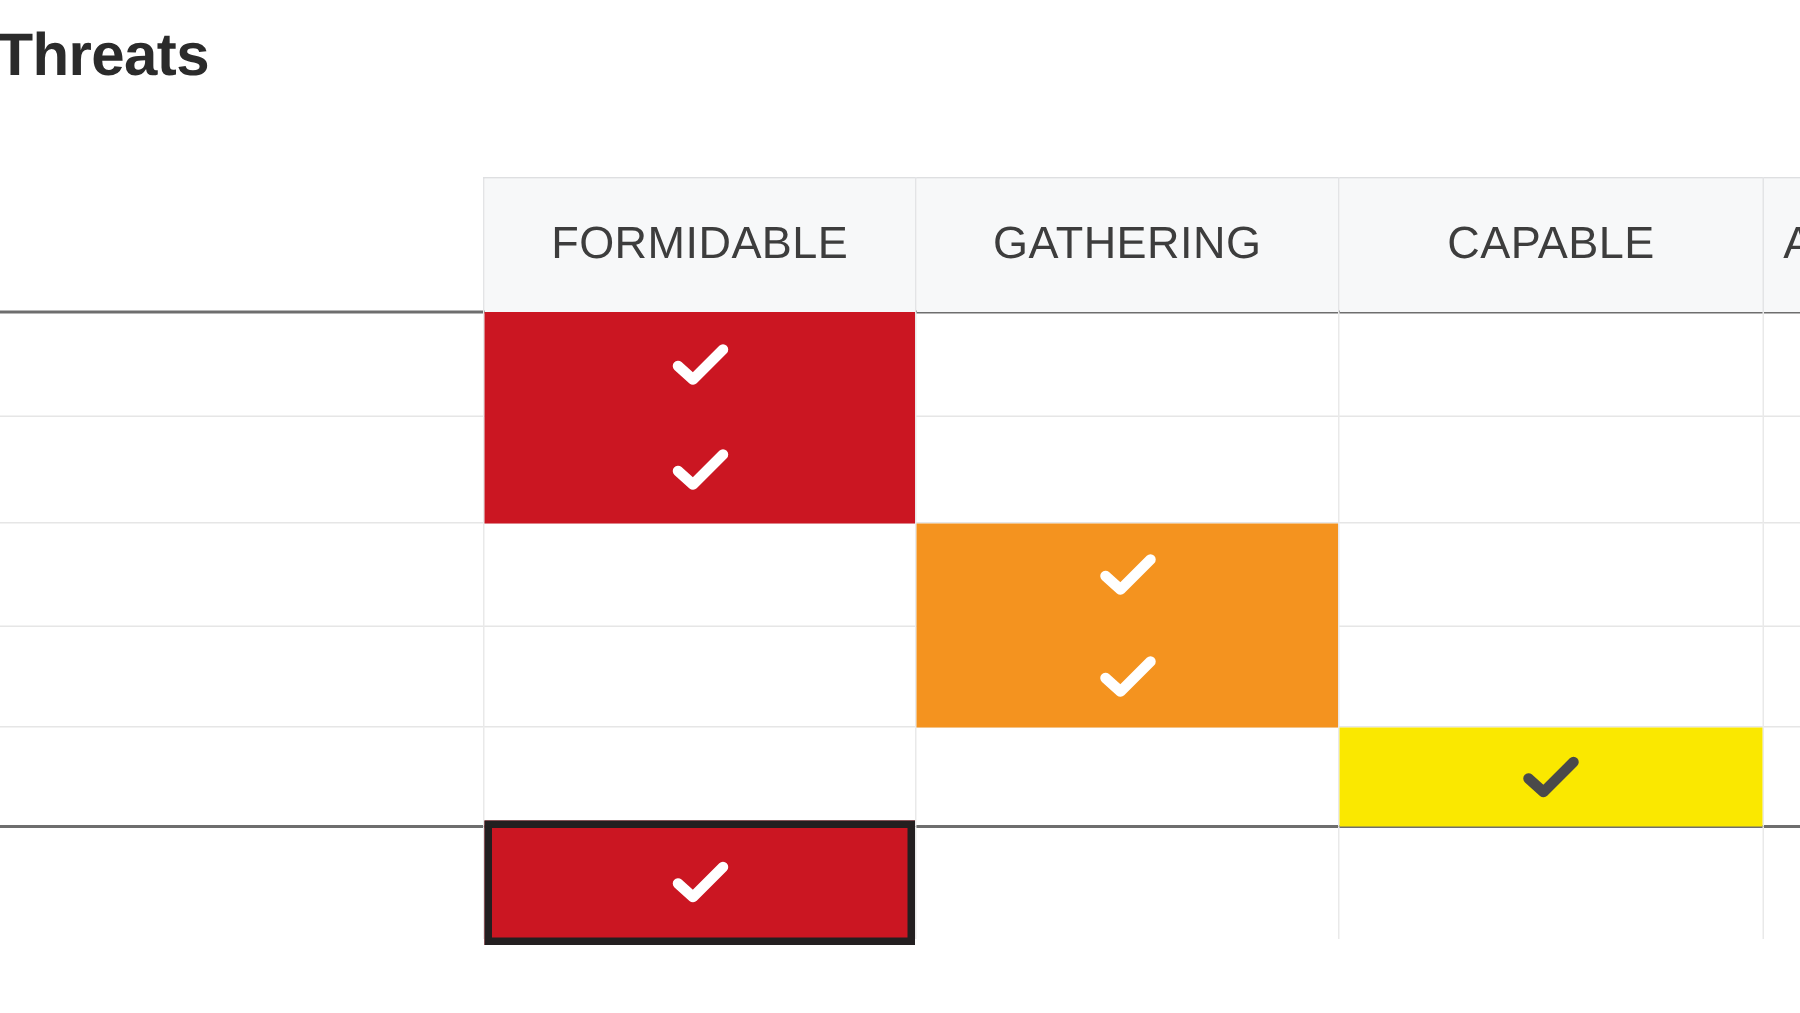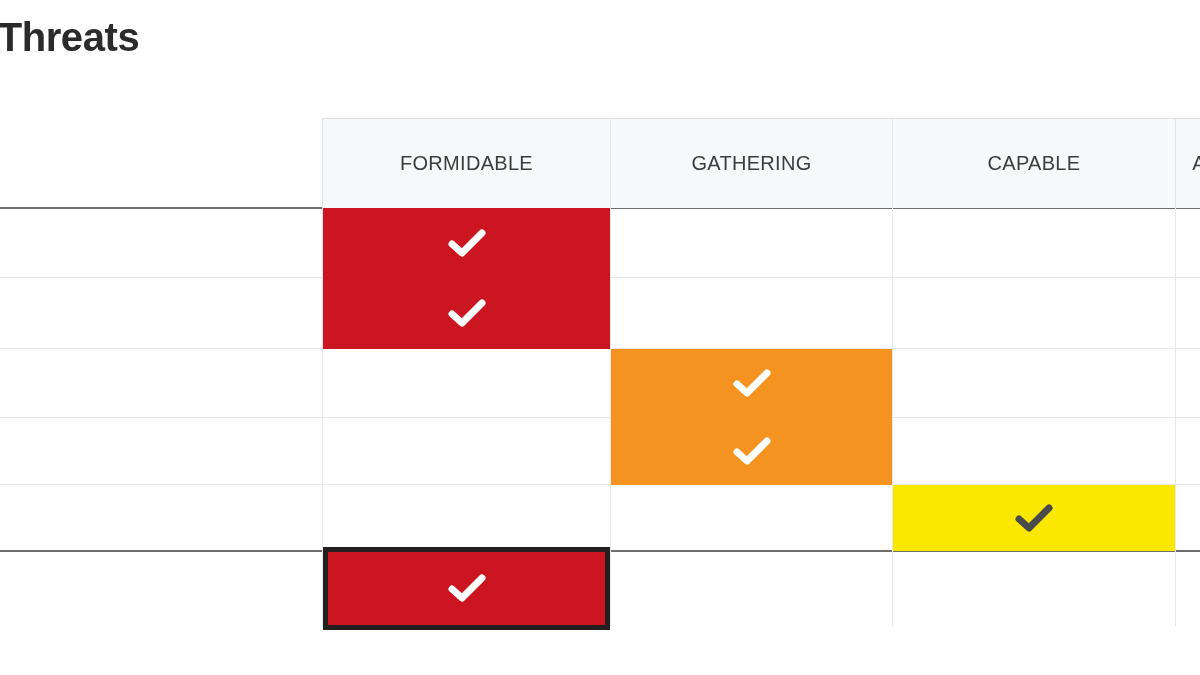--- a/index.html
+++ b/index.html
@@ -39,21 +39,21 @@
   #matrix-table col.c1 { width: 282px; }
   #matrix-table col.c2 { width: 283px; }
   #matrix-table col.c3 { width: 47px; }
 
   #matrix-table th {
     height: 89px;
     background: #f7f8f9;
     border: 1px solid #e3e4e6;
     border-top: 1px solid #dedfe1;
     border-bottom: none;
-    font-size: 20px;
+    font-size: 30px;
     font-weight: 400;
     color: #3d3d3d;
     letter-spacing: 0.3px;
     text-align: center;
     vertical-align: middle;
     white-space: nowrap;
     overflow: hidden;
   }
   #matrix-table td {
     border-left: 1px solid #e9e9e9;

